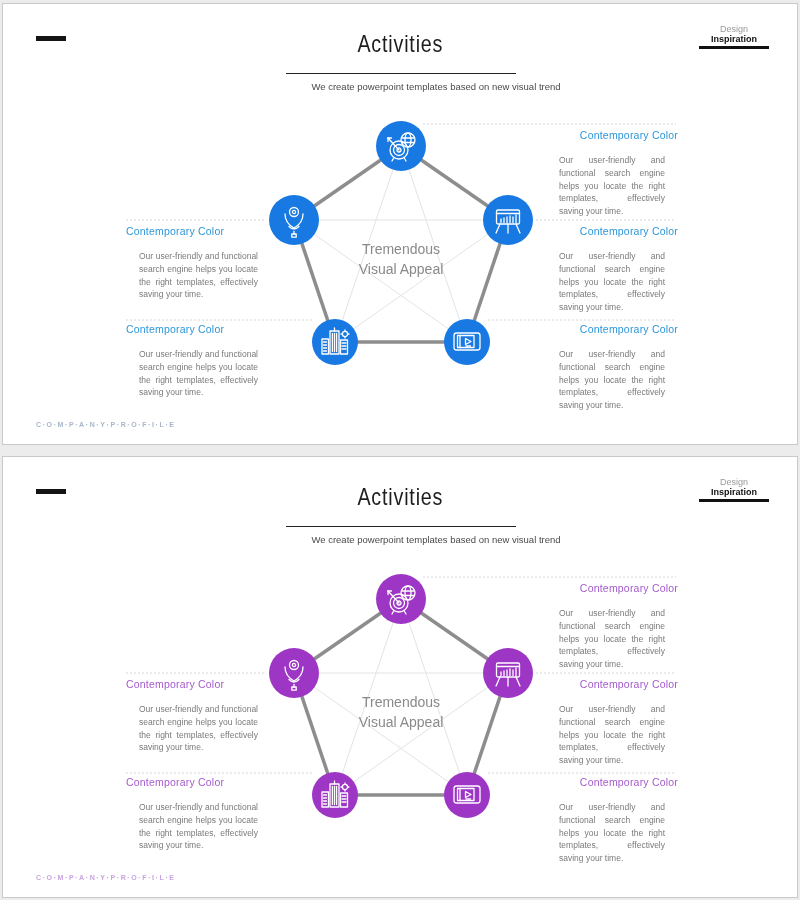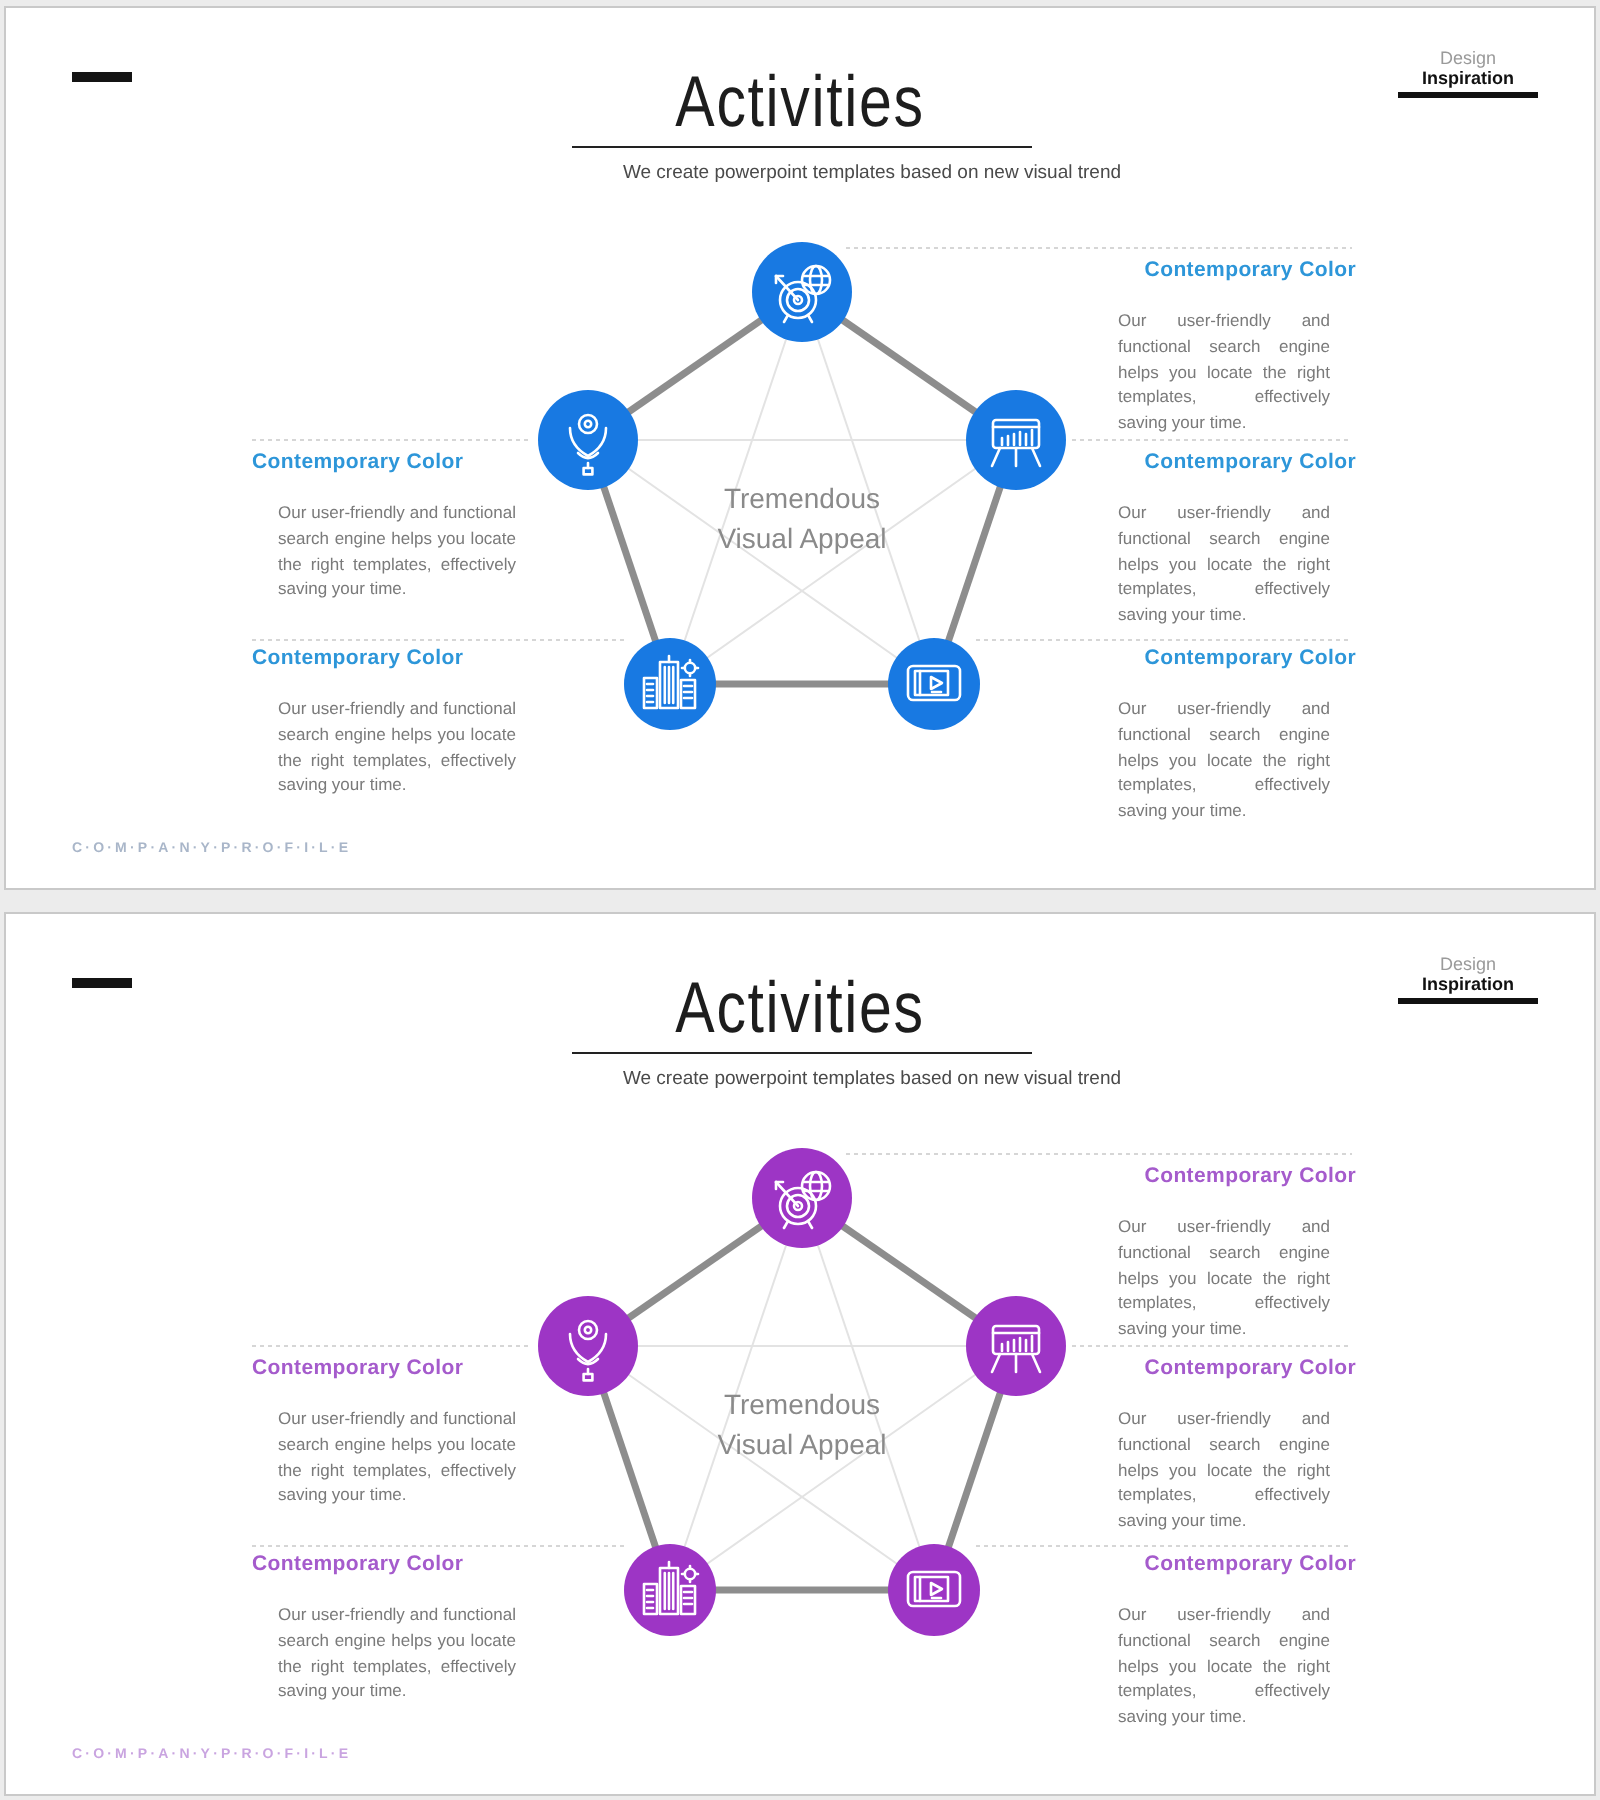--- a/index.html
+++ b/index.html
@@ -15,38 +15,38 @@
   .slide[data-slide-index="0"] { top:3px; }
   .slide[data-slide-index="1"] { top:456px; }
 
   .dash { position:absolute; left:33px; top:32px; width:30px; height:5px; background:#141414; }
 
   .design-insp { position:absolute; left:696px; top:20px; width:70px; text-align:center; font-size:9px; color:#9a9a9a; }
   .design-insp b { color:#111; font-weight:700; }
   .design-insp .ul { height:2.5px; background:#111; margin-top:2px; }
 
   .title { position:absolute; top:26px; left:0; width:100%; text-align:center;
-           font-size:36px; color:#1d1d1d; font-weight:400; }
+           font-size:24px; color:#1d1d1d; font-weight:400; }
   .title span { display:inline-block; transform:scaleX(0.82); letter-spacing:1px; }
   .title-rule { position:absolute; top:69px; left:283px; width:230px; border-top:1.6px solid #222; }
   .subtitle { position:absolute; top:77px; left:0; width:100%; text-align:center;
               font-size:9.5px; color:#4a4a4a;padding-left:36px; }
 
   svg.diagram { position:absolute; left:0; top:0; }
   .star { stroke:#e3e3e3; stroke-width:1; }
   .edge { stroke:#8d8d8d; stroke-width:3.5; }
   .sep  { stroke:#d6d6d6; stroke-width:1; stroke-dasharray:2 2; }
   .node { fill:var(--accent); }
   .icon { stroke:#fff; stroke-width:1.3; fill:none; stroke-linecap:round; stroke-linejoin:round; }
 
   .center-label { position:absolute; left:338px; top:235px; width:120px; text-align:center;
                   font-size:14px; line-height:1.45; color:#8a8a8a; }
 
   .blk { position:absolute; }
-  .blk h3 { margin:0 0 3px 0; font-size:10.5px; font-weight:700; color:var(--heading); letter-spacing:0.2px; }
+  .blk h3 { margin:0 0 3px 0; font-size:10.5px; font-weight:400; color:var(--heading); letter-spacing:0.2px; }
   .blk p  { margin:13px; font-size:8.5px; line-height:1.5; color:#7a7a7a; text-align:justify; }
   .blk.ra h3 { text-align:right; }
   .blk.tr { left:543px; top:125px; width:132px; }
   .blk.ml { left:123px; top:221px; width:145px; }
   .blk.mr { left:543px; top:221px; width:132px; }
   .blk.bl { left:123px; top:319px; width:145px; }
   .blk.br { left:543px; top:319px; width:132px; }
 
   .footer { position:absolute; left:33px; top:417px; font-size:7px; font-weight:700;
             letter-spacing:1.6px; color:var(--footer); }

